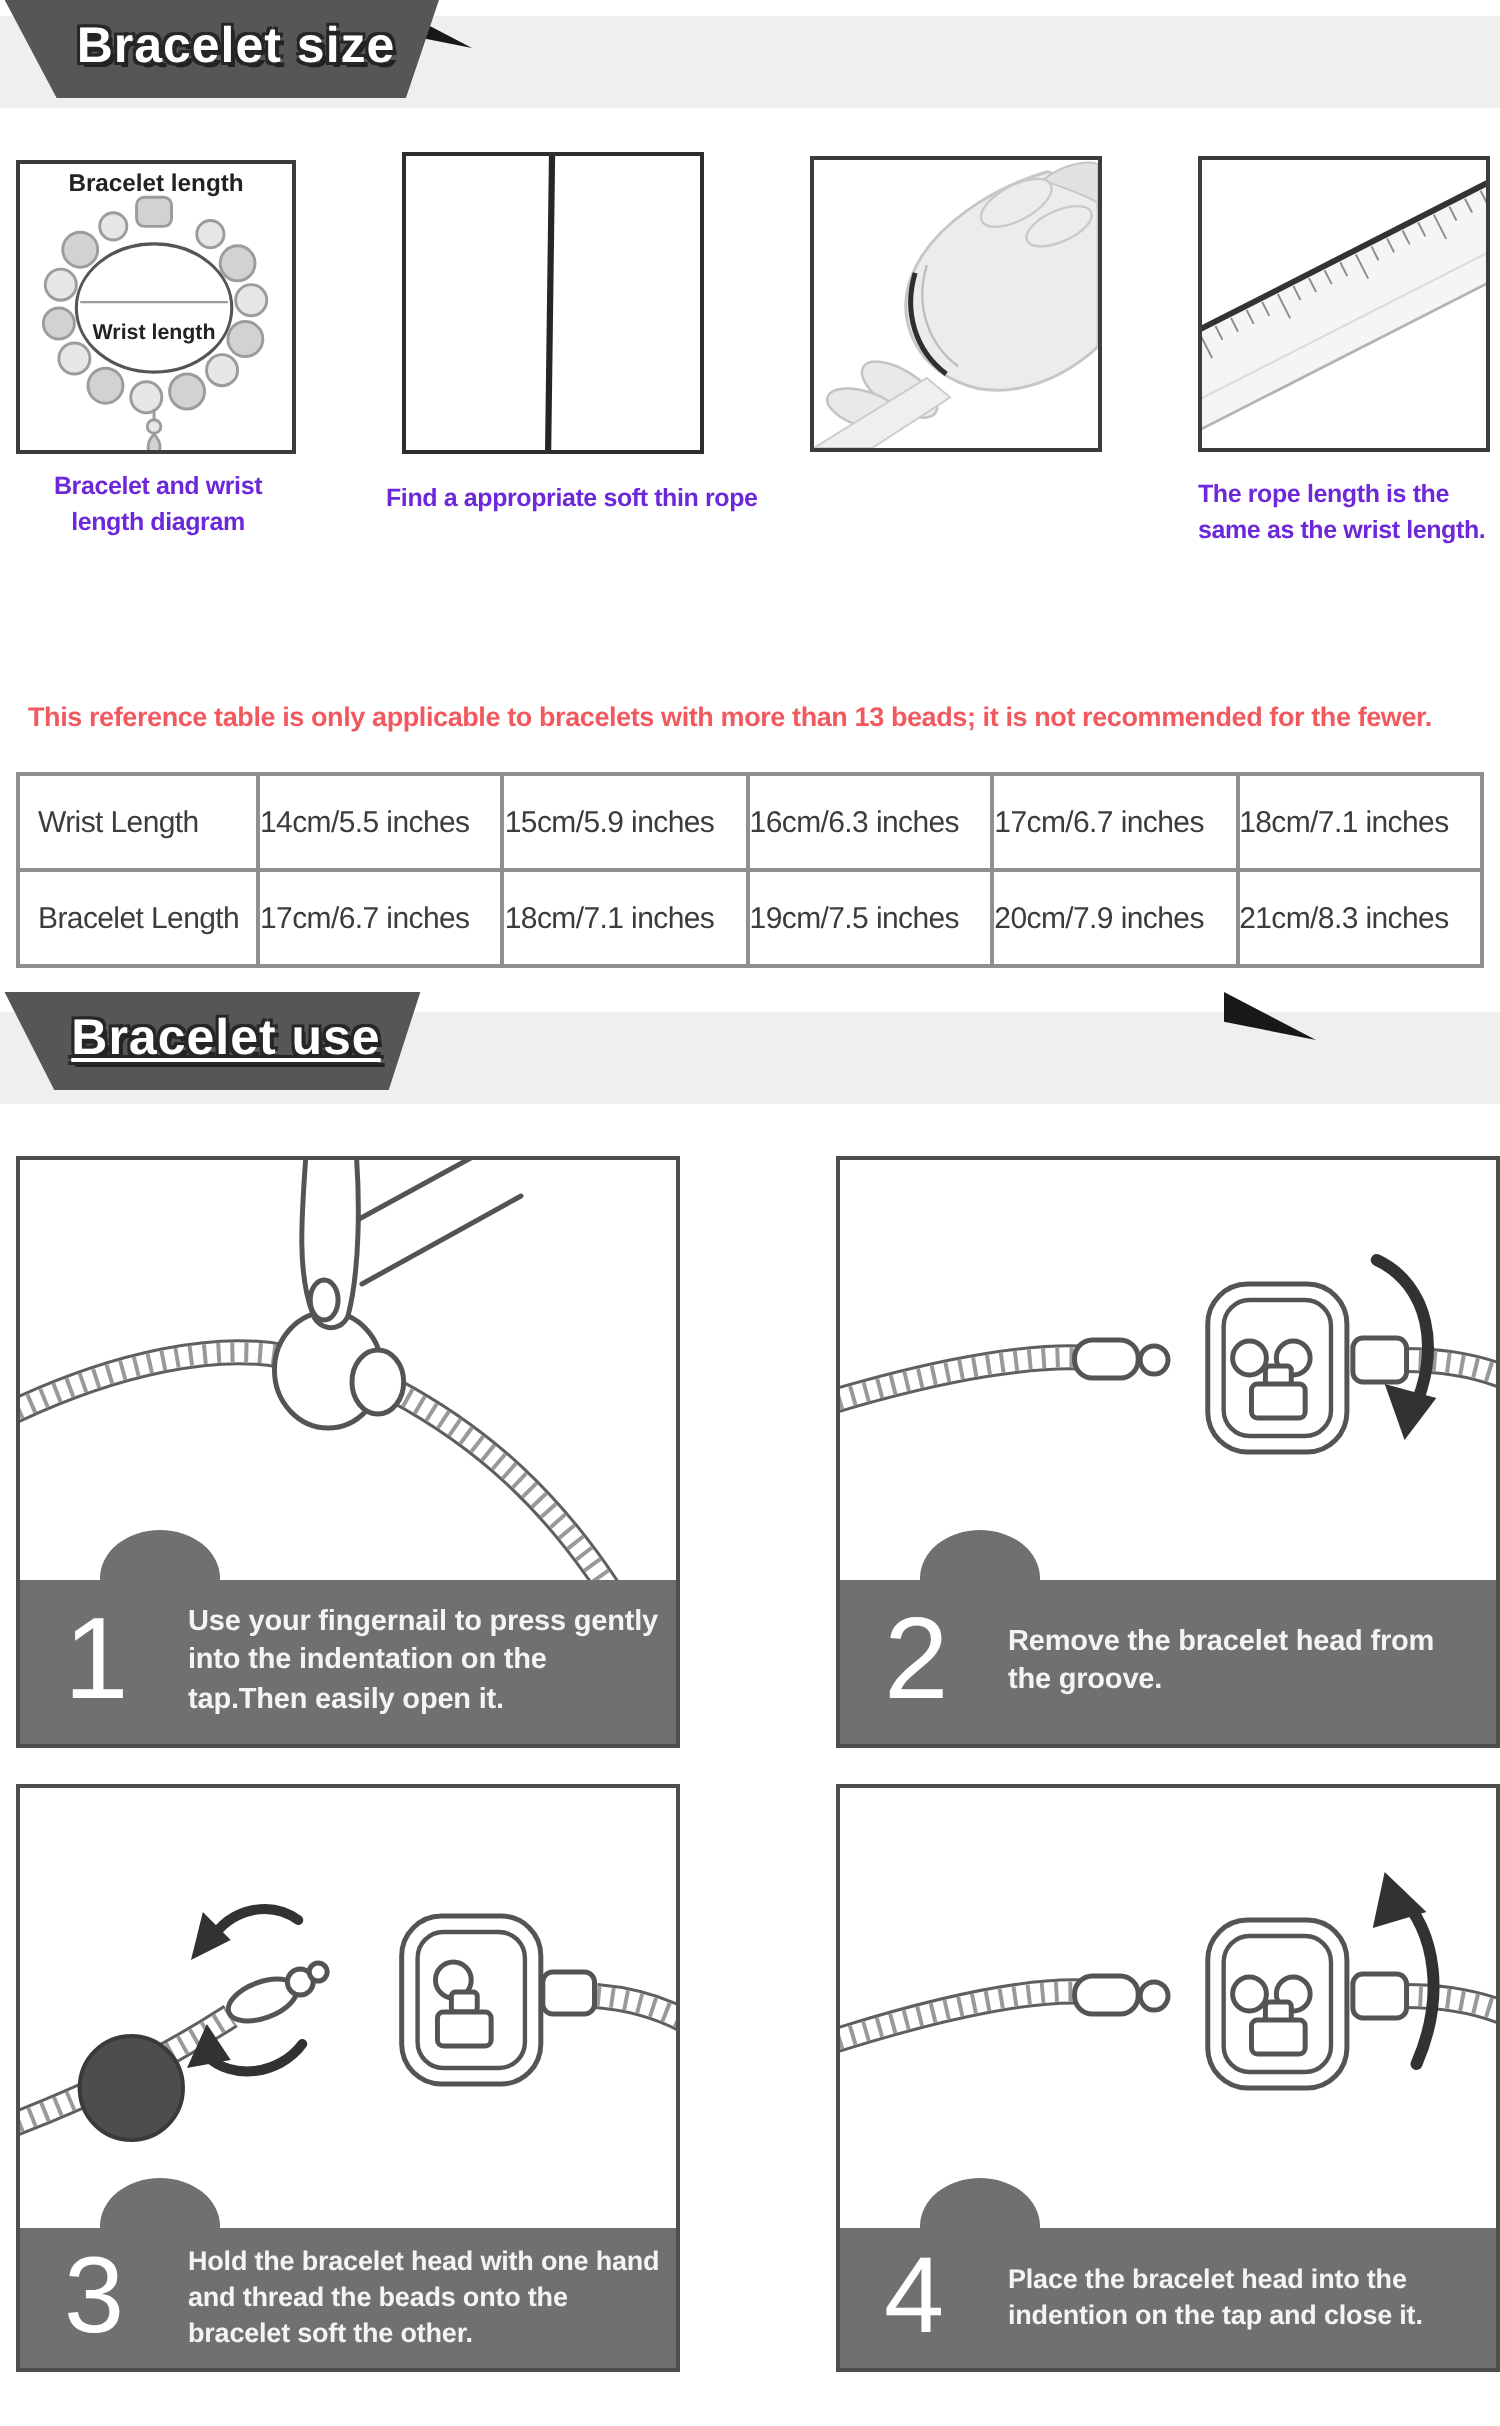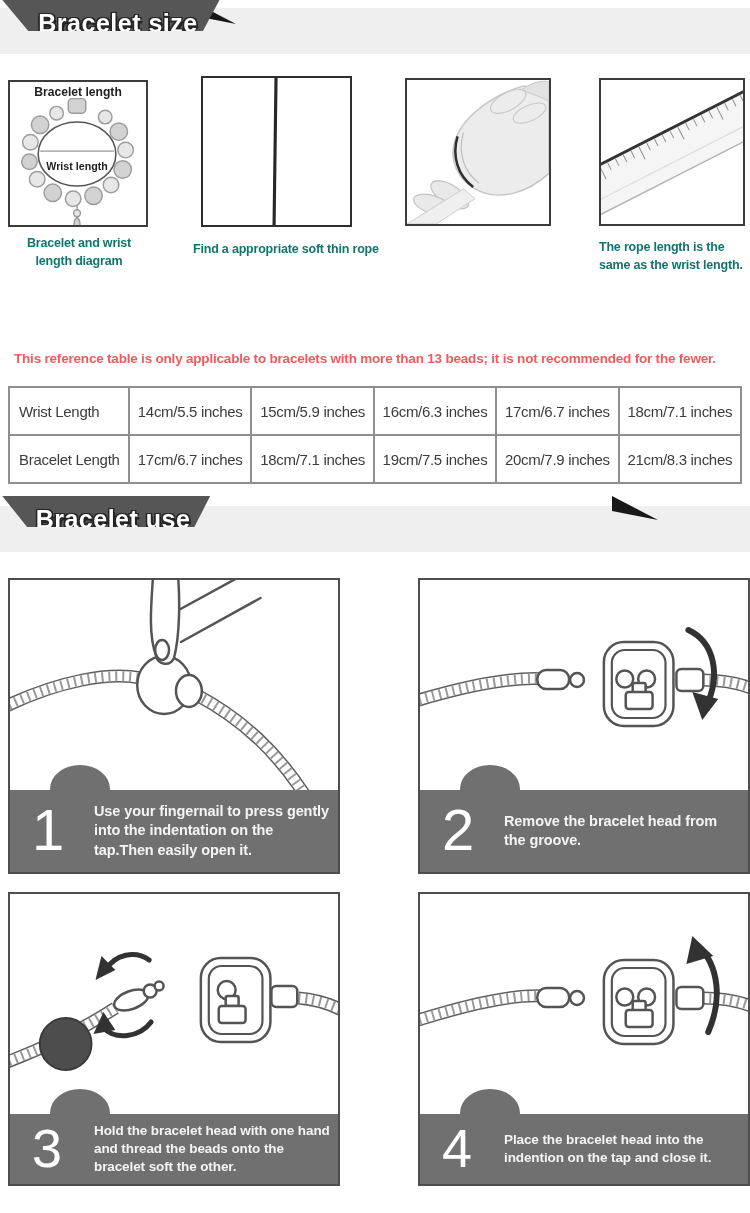--- a/index.html
+++ b/index.html
@@ -4,38 +4,38 @@
 <style>
   * { margin:0; padding:0; box-sizing:border-box; }
   html,body { width:750px; height:1213px; background:#ffffff; font-family:"Liberation Sans", sans-serif; overflow:hidden; }
   #page { position:relative; width:750px; height:1213px; background:#fff; }
 
   
   .band { position:absolute; left:0; width:750px; height:46px; background:#efefef; }
   .ribbon-tip { position:absolute; width:46px; height:24px; background:#181818; }
   .ribbon-tip.t1 { left:190px; top:0; clip-path:polygon(0 0,100% 100%,0 62%); }
   .ribbon-tip.t2 { left:612px; top:496px; clip-path:polygon(0 0,100% 100%,0 62%); }
-  .ribbon { position:absolute; height:31px; background:#565656; clip-path:polygon(1% 0,93% 0,86% 100%,12% 100%);
+  .ribbon { position:absolute; height:49px; background:#565656; clip-path:polygon(1% 0,93% 0,86% 100%,12% 100%);
             color:#fff; font-size:25px; font-weight:bold; text-align:center; line-height:47px; letter-spacing:.5px;
             text-shadow:-1.5px -1.5px 0 #262626, 1.5px -1.5px 0 #262626, -1.5px 1.5px 0 #262626, 2px 2.5px 0 #222; }
   .ribbon.r1 { left:0; top:0; width:236px; }
   .ribbon.r2 { left:0; top:496px; width:226px;text-decoration:underline; }
 
   
   .figbox { position:absolute; background:#fff; border:2px solid #3c3c3c; }
   .figbox svg { display:block; width:100%; height:100%; }
-  .figcap { position:absolute; font-size:12.5px; font-weight:bold; color:#0f766e; line-height:1.45; letter-spacing:-.2px; }
+  .figcap { position:absolute; font-size:12.5px; font-weight:bold; color:#6d28d9; line-height:1.45; letter-spacing:-.2px; }
 
   
   .intro { position:absolute; left:14px; top:294px; width:730px; font-size:17px; font-weight:bold; color:#111; line-height:1.45; letter-spacing:-.3px; }
   .note  { position:absolute; left:14px; top:351px; width:730px; font-size:13.5px; font-weight:bold; color:#f2595f; letter-spacing:-.2px; }
 
   
   table.size { position:absolute; left:8px; top:386px; width:734px; border-collapse:collapse; table-layout:fixed; }
-  table.size td { border:2px solid #8f8f8f; height:48px; font-size:15px; color:#3c3c3c; text-align:center; letter-spacing:-.3px; }
+  table.size td { border:2px solid #8f8f8f; height:48px; font-size:15px; color:#3c3c3c; letter-spacing:-.3px; }
   table.size td.lbl { text-align:left; padding-left:9px; width:120px; }
 
   
   .panel { position:absolute; width:332px; border:2px solid #4e4e4e; background:#fff; }
   .panel .art { display:block; width:100%; }
   .pcap { position:absolute; left:0; right:0; bottom:0; background:#707070; color:#f4f4f4; }
   .pcap::before { content:""; position:absolute; left:40px; top:-25px; width:60px; height:48px; border-radius:50%; background:#707070; }
   .pcap .num { position:absolute; left:22px; top:50%; transform:translateY(-52%); font-size:58px; color:#fff; line-height:1; }
   .pcap .txt { position:absolute; left:84px; right:8px; top:0; bottom:0; display:flex; align-items:center; font-size:14.5px; font-weight:bold; line-height:1.33; letter-spacing:-.1px; }
   .cap82 { height:82px; } .cap70 { height:70px; }

